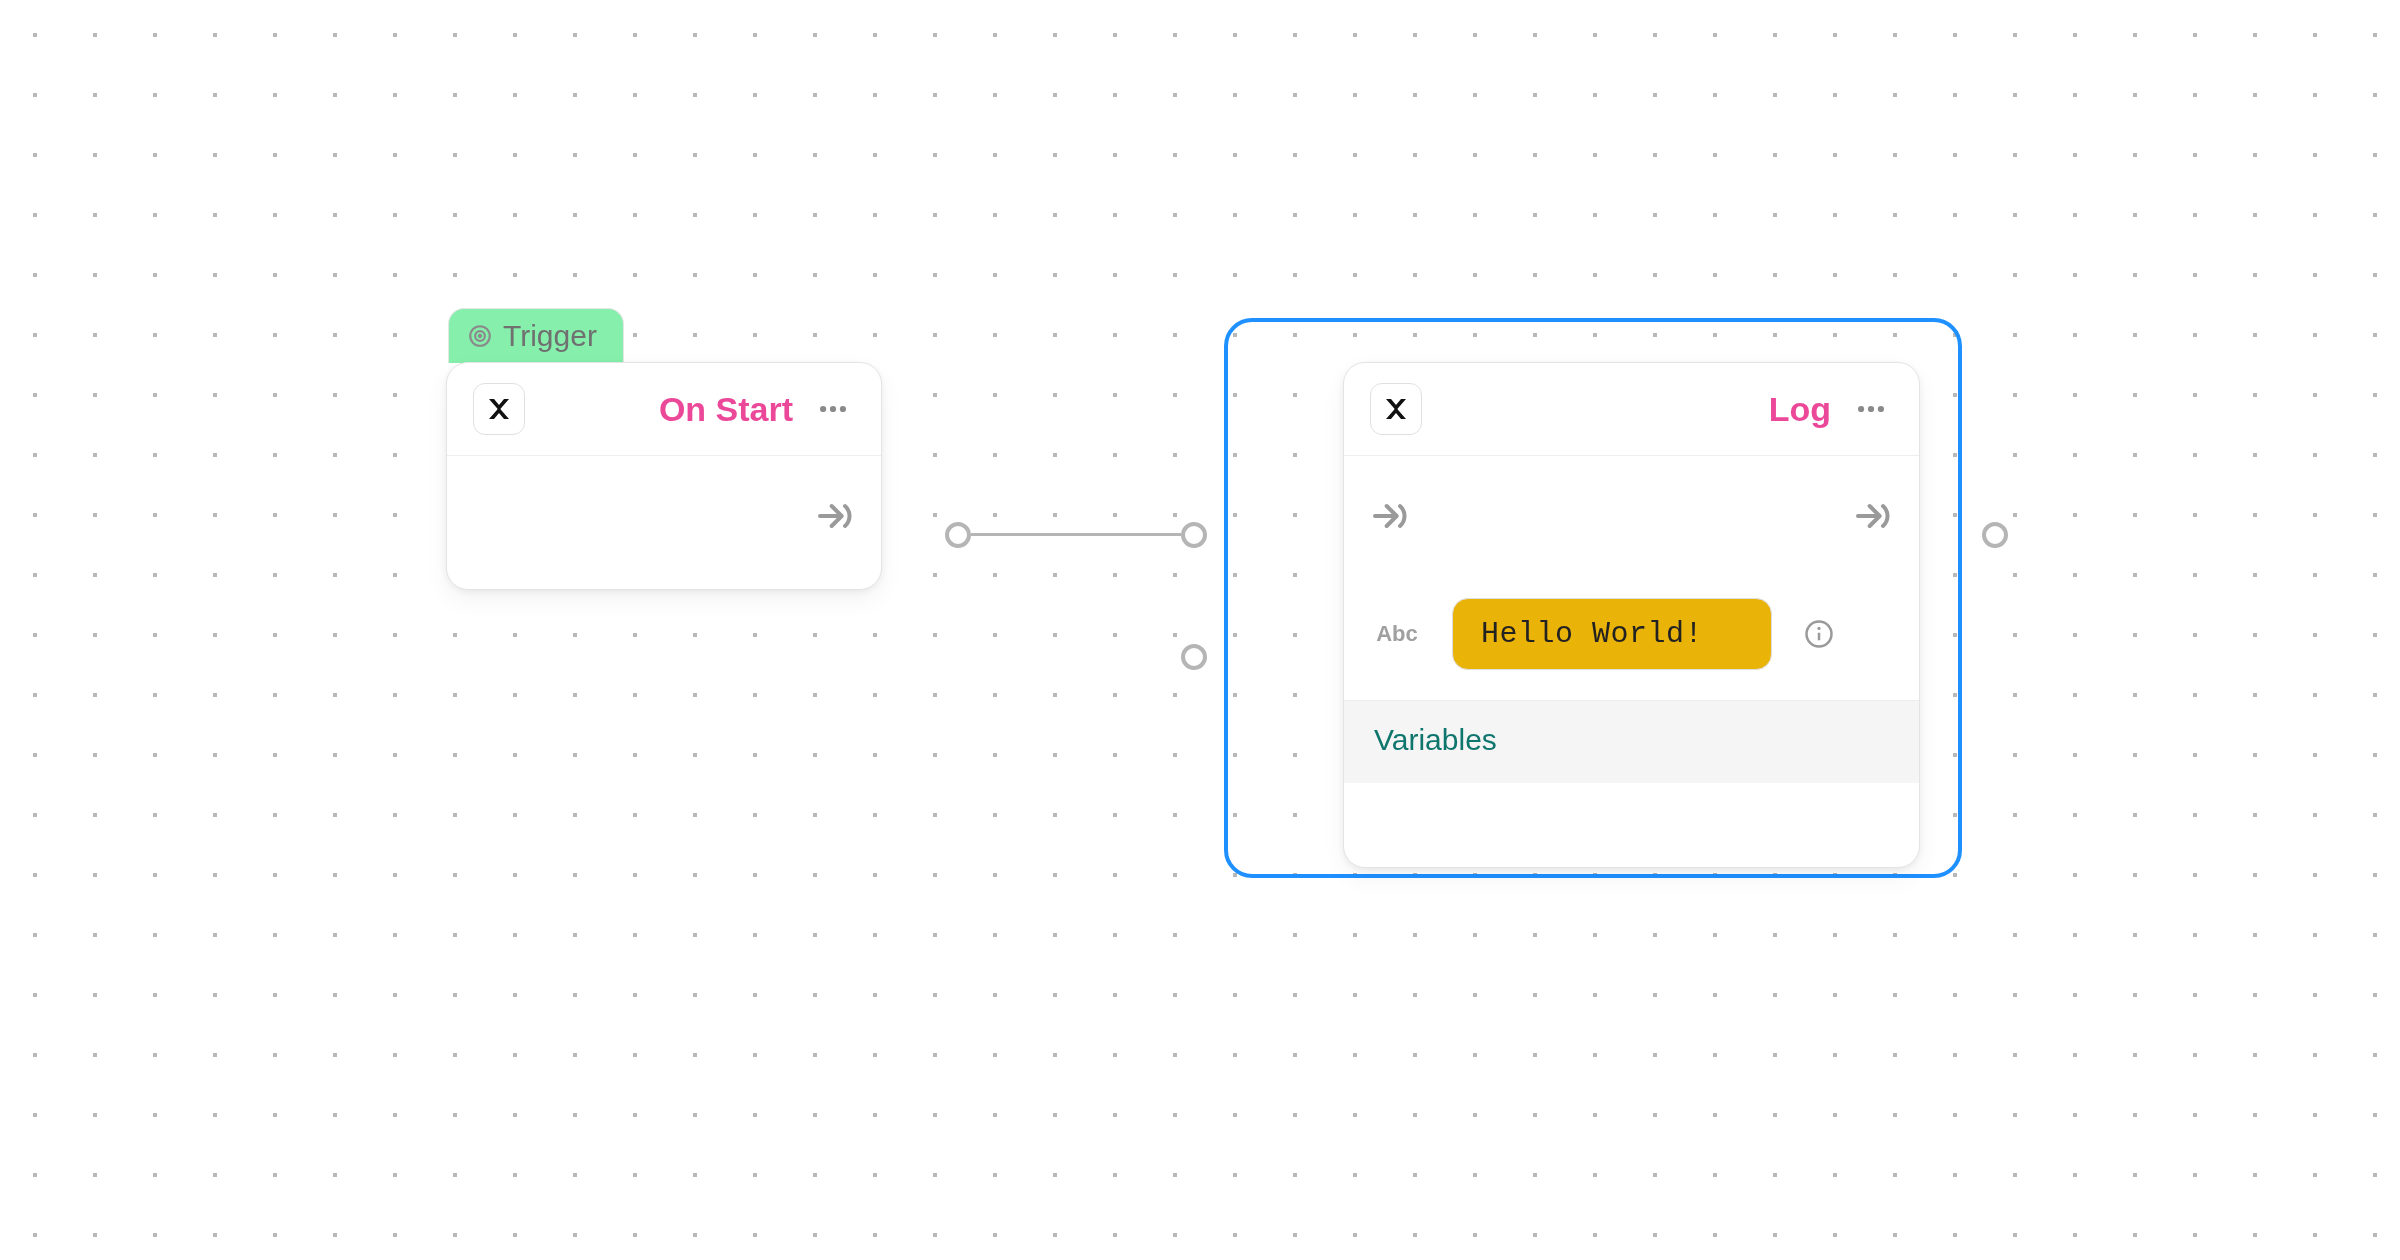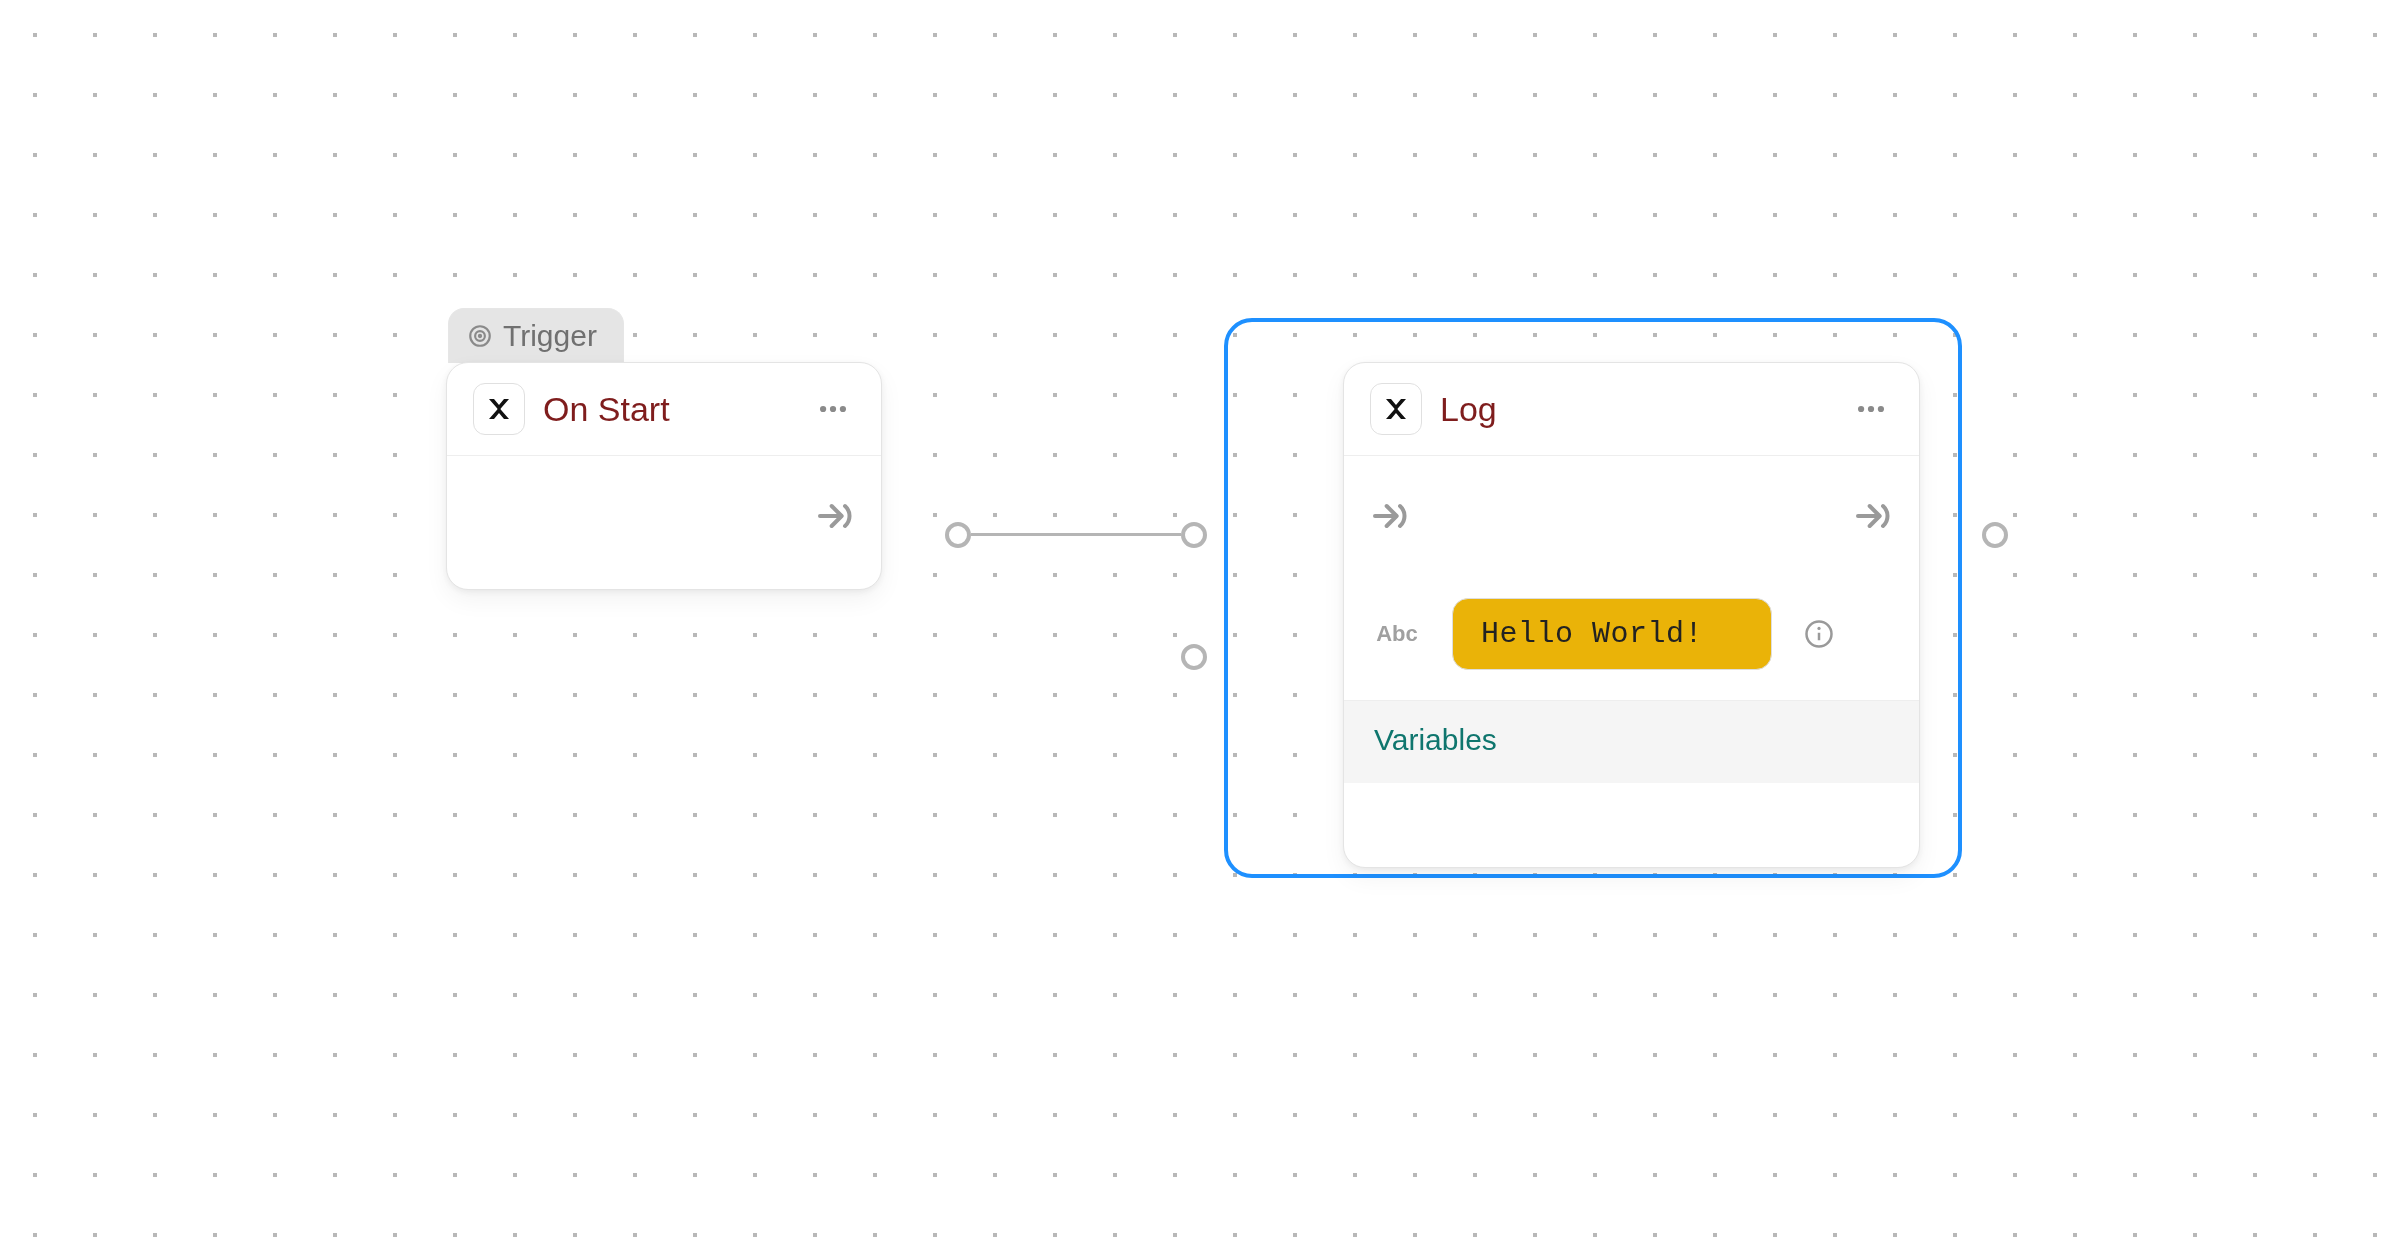--- a/index.html
+++ b/index.html
@@ -16,21 +16,21 @@
     overflow: hidden;
   }
 
   .canvas { position: absolute; inset: 0; }
 
   
   .trigger-tab {
     position: absolute;
     left: 448px;
     top: 308px;
-    background: #e5e5e5;
+    background: #86efac;
     border: 1px solid #e6e6e6;
     border-bottom: none;
     border-radius: 16px 16px 0 0;
     padding: 10px 26px 10px 18px;
     display: flex;
     align-items: center;
     gap: 10px;
   }
   .trigger-tab .label {
     color: #707070;
@@ -72,23 +72,24 @@
     height: 52px;
     border-radius: 12px;
     border: 1px solid #e0e0e0;
     background: #ffffff;
     display: flex;
     align-items: center;
     justify-content: center;
   }
   .node-title {
     font-size: 34px;
-    font-weight: 400;
-    color: #7f1d1d;
+    font-weight: 700;
+    color: #ec4899;
     flex: 1;
+    text-align: right;
   }
   .node-menu {
     width: 44px;
     height: 44px;
     display: flex;
     align-items: center;
     justify-content: center;
     color: #8a8a8a;
     cursor: pointer;
   }

